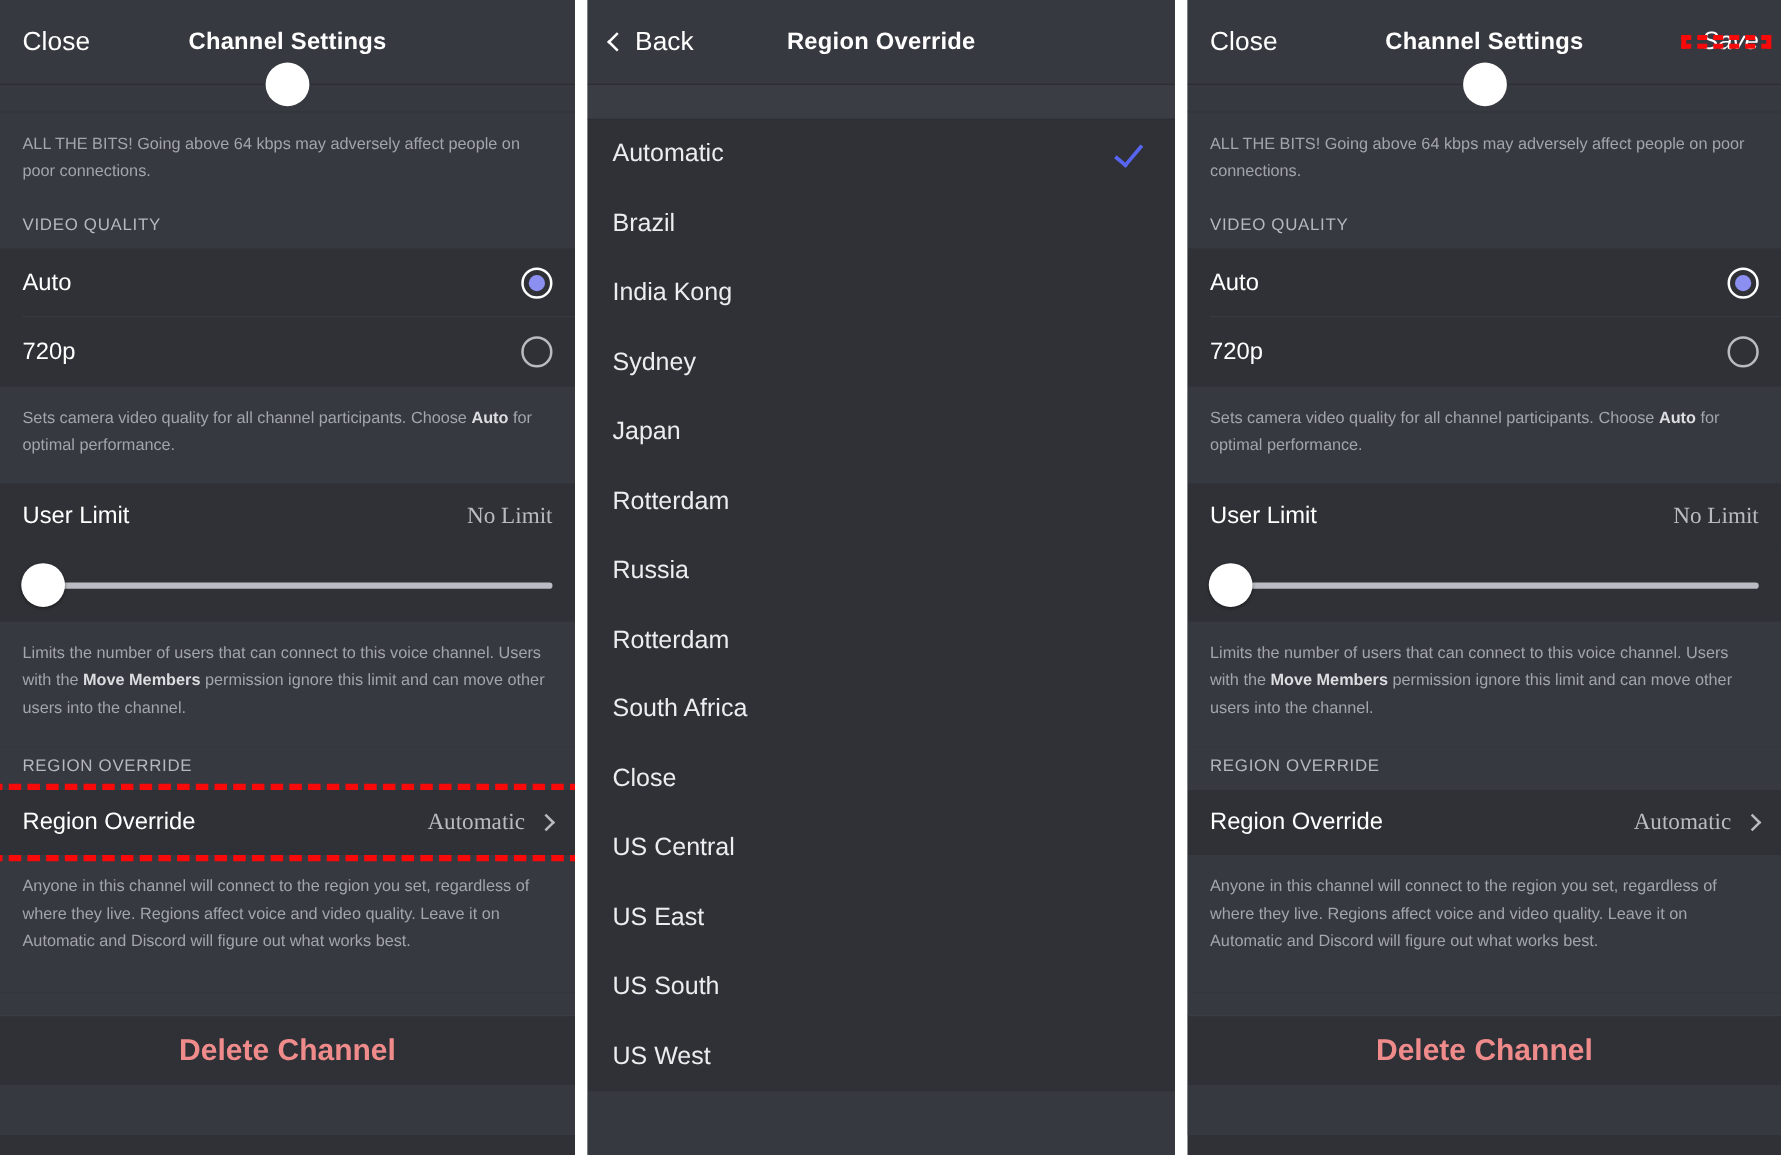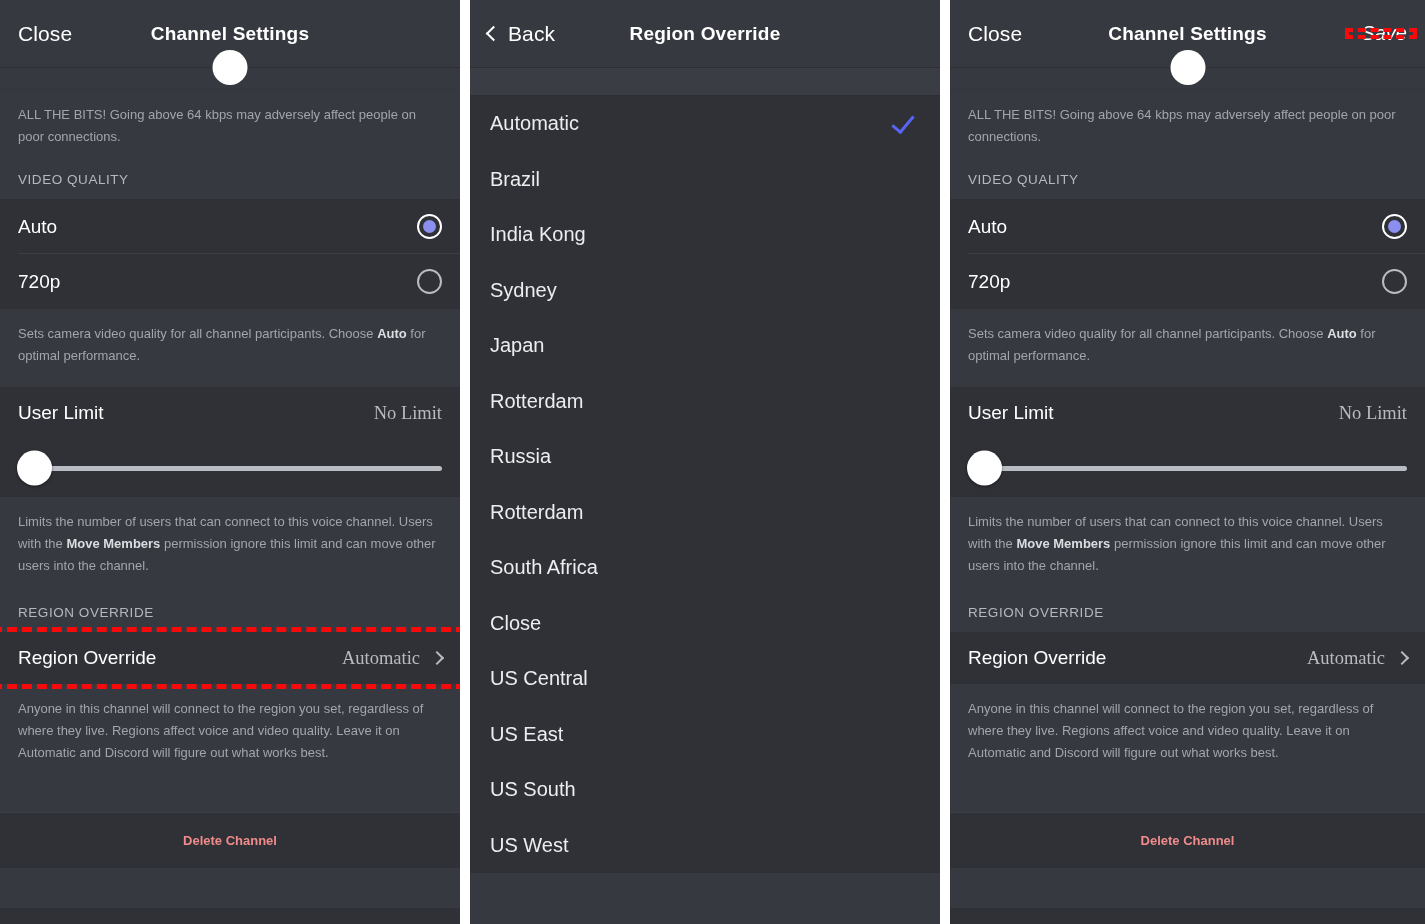--- a/index.html
+++ b/index.html
@@ -193,21 +193,21 @@
 
   
   .spacer-band { background: #36393f; }
   .delete-row {
     background: #2f3136;
     height: 56px;
     display: flex;
     align-items: center;
     justify-content: center;
     color: #f08b8b;
-    font-size: 13px;
+    font-size: 24px;
     font-weight: bold;
     border-top: 1px solid #3a3d43;
   }
   .tail-band { background: #36393f; }
 
   
   .hl-region {
     position: absolute;
     border: 5px dashed #f80a0a;
     pointer-events: none;

